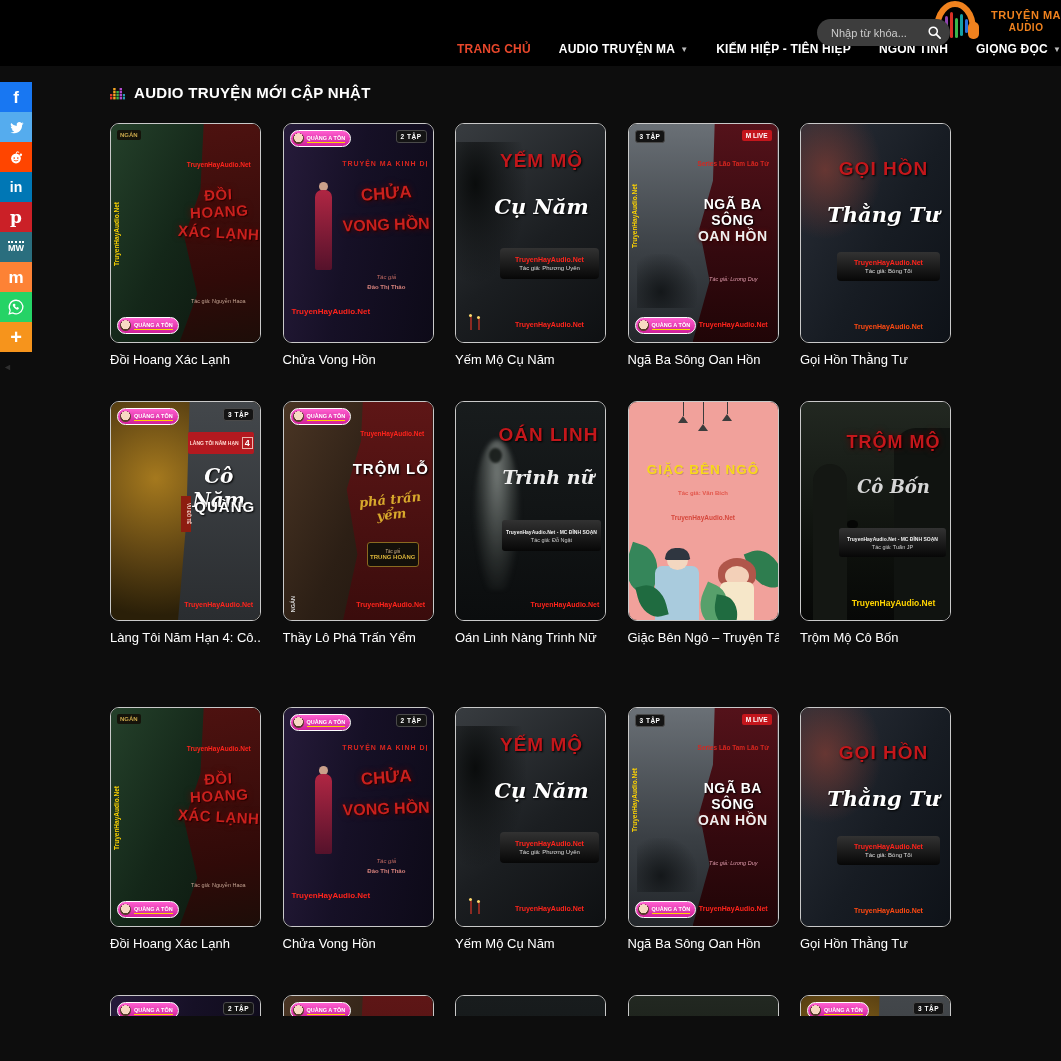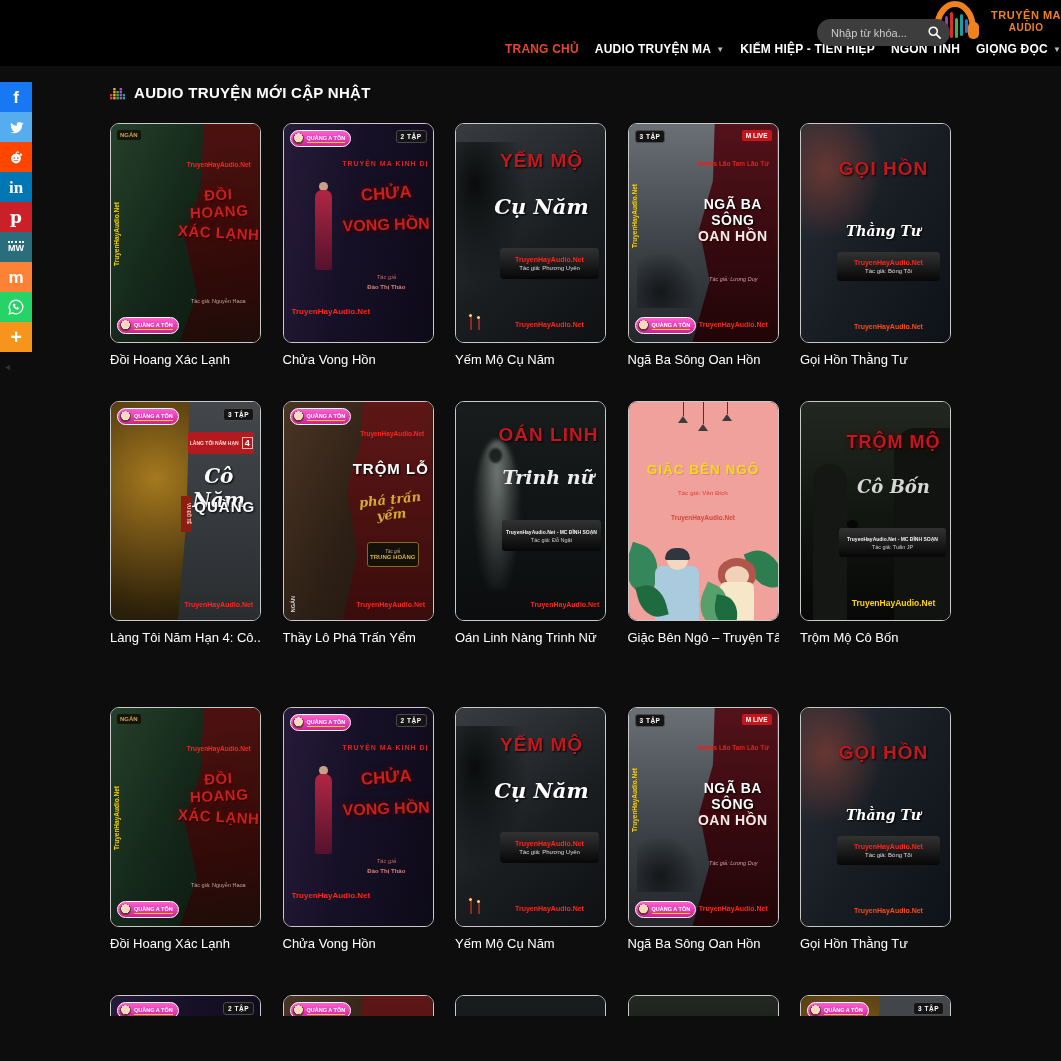--- a/index.html
+++ b/index.html
@@ -7,37 +7,37 @@
   .page{position:relative;width:1061px;height:1061px;background:#0d0d0d;overflow:hidden;
         font-family:"Liberation Sans",sans-serif;}
 
   
   header{position:absolute;top:0;left:0;right:0;height:66px;background:#000;
          display:flex;align-items:flex-end;z-index:5;flex-direction:column;}
   .logo{margin-left:112px;display:flex;align-items:center;gap:10px;cursor:pointer;}
   .logo-tx{display:flex;flex-direction:column;line-height:1.15;}
   .logo-tx span{color:#f0821e;font-weight:bold;font-size:11px;letter-spacing:.5px;}
   .logo-tx span:last-child{font-size:10px;align-self:center;}
-  nav{display:flex;align-items:center;gap:16px;margin-left:20px;}
+  nav{display:flex;align-items:center;gap:28px;margin-left:20px;}
   .nav-item{color:#fff;font-size:12px;font-weight:bold;letter-spacing:.2px;cursor:pointer;
             display:flex;align-items:center;gap:5px;white-space:nowrap;}
   .nav-item.active{color:#e8472b;}
   .nav-item .arr{font-size:8px;color:#bbb;}
   .search{position:absolute;right:111px;top:19px;width:133px;height:27px;background:#3d3d3d;
           border-radius:14px;display:flex;align-items:center;padding:0 8px 0 12px;}
   .search input{flex:1;background:transparent;border:0;outline:none;color:#ddd;font-size:11px;
           font-family:"Liberation Sans",sans-serif;width:90px;}
   .search input::placeholder{color:#ccc;}
   .search button{background:none;border:0;padding:0;cursor:pointer;display:flex;}
 
   
   .social{position:absolute;left:0;top:82px;width:32px;display:flex;flex-direction:column;z-index:6;}
   .soc{height:30px;display:flex;align-items:center;justify-content:center;cursor:pointer;color:#fff;}
   .soc .g{font-weight:bold;font-size:17px;line-height:1;}
-  .soc .g.small{font-size:17px;font-family:Liberation Serif, serif;}
+  .soc .g.small{font-size:14px;}
   .soc .g.mw{font-size:9px;letter-spacing:0;border-top:2px dotted #fff;padding-top:1px;}
   .hide-arrow{position:absolute;left:3px;top:362px;color:#2e2e2e;font-size:9px;cursor:pointer;z-index:6;}
 
   
   main{position:absolute;top:84px;left:110px;width:841px;}
   .sec-head{display:flex;align-items:center;gap:9px;margin-bottom:22px;}
   .sec-head h2{margin:0;color:#fff;font-size:15px;font-weight:800;letter-spacing:.3px;}
   .section + .section{margin-top:28px;}
   .grid{display:grid;grid-template-columns:repeat(5,151px);column-gap:21.5px;}
   .card{margin:0 0 34px 0;cursor:pointer;}
@@ -128,21 +128,21 @@
   .c4 .auth{top:152px;left:42%;right:2px;text-align:center;color:#d9a;font-size:5.5px;font-style:italic;}
   .c4 .site{bottom:14px;left:42%;right:2px;text-align:center;font-size:7px;}
   .c4 .chan{bottom:8px;left:6px;}
 
   
   .c5 .bg{inset:0;background:linear-gradient(120deg,#2a2f38,#171c23 55%,#0e1218);}
   .c5 .face{left:-14px;top:-12px;width:96px;height:128px;
       background:radial-gradient(ellipse at 40% 45%,rgba(125,59,51,.75),transparent 70%);}
   .c5 .t1{top:34px;left:24px;right:8px;text-align:center;font-size:19px;color:#c3171b;font-weight:800;
       text-shadow:1px 1px 2px #000;letter-spacing:1px;}
-  .c5 .t2{top:78px;left:24px;right:8px;text-align:center;font-size:14px;text-shadow:1px 1px 2px #000;margin-top:21px;}
+  .c5 .t2{top:78px;left:24px;right:8px;text-align:center;font-size:21px;text-shadow:1px 1px 2px #000;}
   .c5 .infobox{left:36px;right:10px;top:128px;height:29px;}
   .c5 .infobox .l1{font-size:7px;}
   .c5 .infobox .l2{font-size:6px;color:#ddd;}
   .c5 .site2{bottom:12px;left:36px;right:10px;text-align:center;color:#ff4a12;font-weight:bold;font-size:7px;}
 
   
   .c6 .bg{inset:0;background:radial-gradient(circle at 30% 35%,#a5791e,#5e4413 45%,#2a1f08 78%);}
   .c6 .right{top:0;right:0;bottom:0;width:55%;
       background:linear-gradient(#43474b,#2a2d30);
       clip-path:polygon(14% 0,100% 0,100% 100%,0 100%,10% 55%);}

